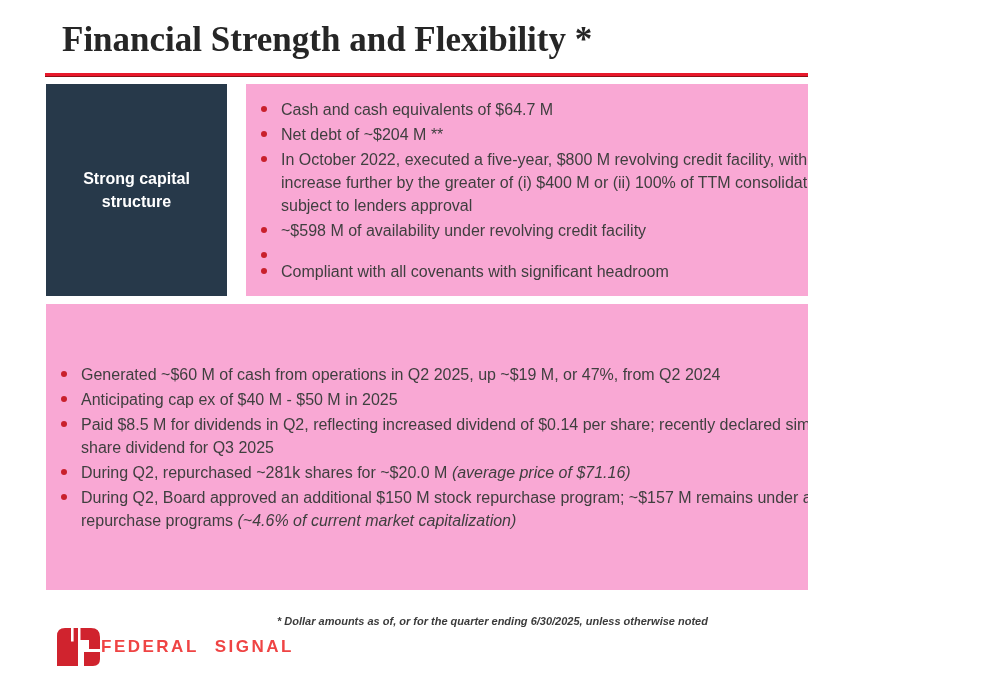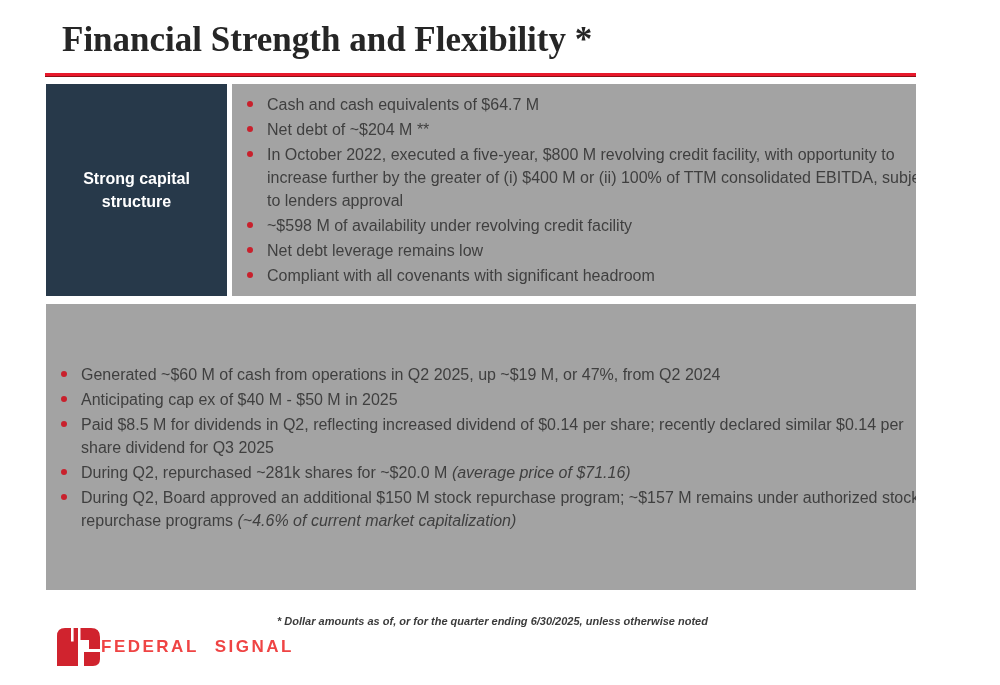--- a/index.html
+++ b/index.html
@@ -1,40 +1,40 @@
 <!DOCTYPE html>
 <html><head>
 <meta charset="utf-8">
 <style>
   html,body{margin:0;padding:0;background:#ffffff;}
   .slide{
-    position:relative;width:916px;height:685px;background:#ffffff;
+    position:relative;width:808px;height:685px;background:#ffffff;
     font-family:"Liberation Sans",sans-serif;overflow:hidden;border-radius:21px;
   }
   .title{
     position:absolute;left:62px;top:20px;
     font-family:"Liberation Serif",serif;font-weight:bold;
     font-size:35px;color:#262626;letter-spacing:0;white-space:nowrap;
   }
   .divider{
     position:absolute;left:45px;top:73px;width:910px;height:3px;
     background:#E8192C;border-bottom:1.5px solid #8E1016;
   }
   .sections{position:absolute;left:46px;top:84px;width:906px;}
   .section-row{display:flex;margin-bottom:8px;}
   .section-row:nth-child(1){height:212px;}
   .section-row:nth-child(2){height:286px;}
   .label-box{
-    flex:none;width:181px;margin-right:5px;background:#27394A;
+    flex:none;width:181px;margin-right:19px;background:#27394A;
     color:#ffffff;display:flex;align-items:center;justify-content:center;
     text-align:center;font-weight:bold;font-size:16px;line-height:23px;
     padding:16px 15px;box-sizing:border-box;
   }
   .content-box{
-    flex:1;background:#a3a3a3;display:flex;flex-direction:column;
+    flex:1;background:#f9a8d4;display:flex;flex-direction:column;
     justify-content:center;padding:4px 18px 4px 0;box-sizing:border-box;
     overflow:hidden;
   }
   .bullet-list{list-style:none;margin:0;padding:0;}
   .bullet-list li{display:flex;margin:2px 0;}
   .dot{
     flex:none;width:6px;height:6px;border-radius:50%;
     background:#C9202C;margin:8px 14px 0 15px;
   }
   .btxt{font-size:16px;line-height:23px;color:#3F3F3F;}
@@ -84,21 +84,20 @@
             <li>
               <span class="dot"></span>
               <span class="btxt"><span>In October 2022, executed a five-year, $800 M revolving credit facility, with opportunity to increase further by the greater of (i) $400 M or (ii) 100% of TTM consolidated EBITDA, subject to lenders approval</span></span>
             </li>
             <li>
               <span class="dot"></span>
               <span class="btxt"><span>~$598 M of availability under revolving credit facility</span></span>
             </li>
             <li>
               <span class="dot"></span>
-              <span class="btxt"><span>Net debt leverage remains low</span></span>
             </li>
             <li>
               <span class="dot"></span>
               <span class="btxt"><span>Compliant with all covenants with significant headroom</span></span>
             </li>
           </ul>
       </div>
     </div>
 
     <div class="section-row">

